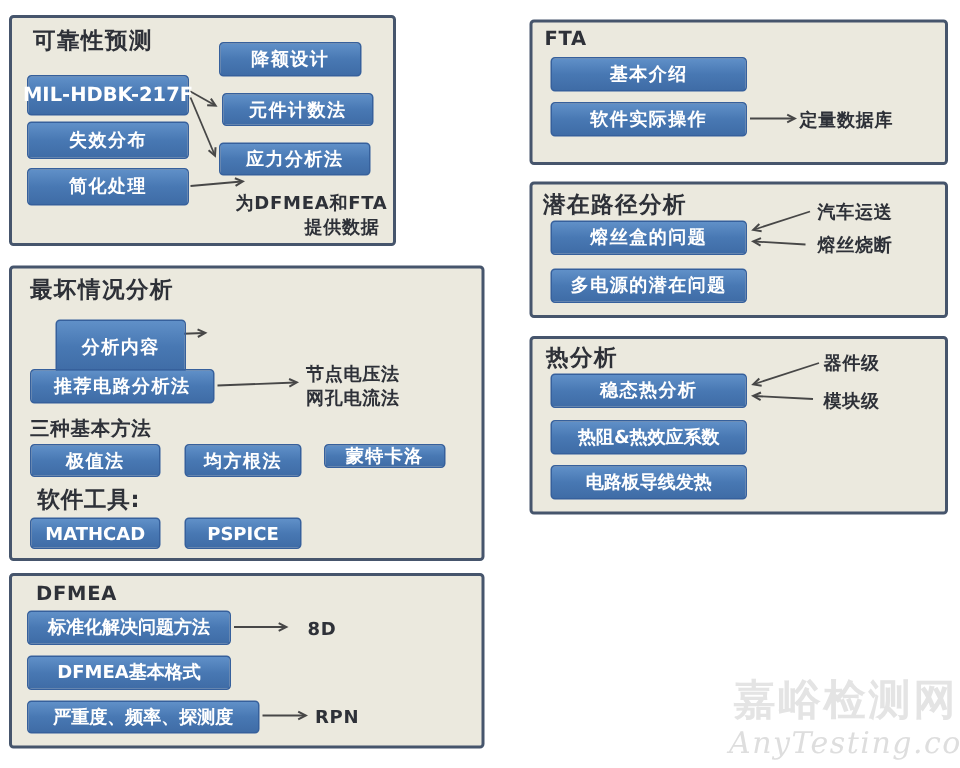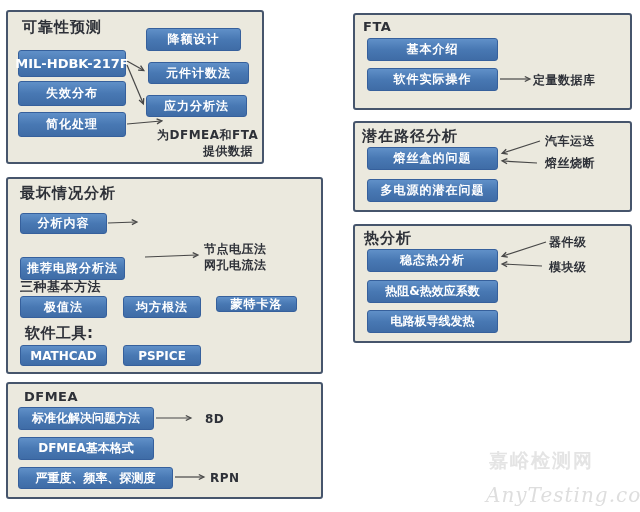--- a/index.html
+++ b/index.html
@@ -7,21 +7,21 @@
          font-family:"DejaVu Sans","Liberation Sans",sans-serif;overflow:hidden;}
   .panel{position:absolute;background:#ebe9de;border:2px solid #46556c;border-radius:3px;box-sizing:border-box;}
   .ptitle{position:absolute;font-weight:bold;color:#2e3138;letter-spacing:1px;white-space:nowrap;}
   .bluebox{position:absolute;background:linear-gradient(180deg,#6090c8 0%,#4878b3 50%,#3f6ca6 100%);
            border:1px solid #36609c;border-radius:3px;color:#ffffff;font-weight:bold;font-size:12px;
            display:flex;align-items:center;justify-content:center;box-sizing:border-box;
            text-align:center;letter-spacing:1px;white-space:nowrap;}
   .note{position:absolute;font-size:12px;font-weight:bold;color:#2e3138;letter-spacing:0.5px;
         line-height:16px;white-space:nowrap;}
   .arrows{position:absolute;left:0;top:0;pointer-events:none;}
-  .wm-cn{position:absolute;left:489px;top:448px;font-size:19px;font-weight:bold;color:#e4e4e4;letter-spacing:2px;}
+  .wm-cn{position:absolute;left:489px;top:448px;font-size:28px;font-weight:bold;color:#e4e4e4;letter-spacing:2px;}
   .wm-en{position:absolute;left:486px;top:483px;font-size:20px;font-style:italic;color:#dedede;
          font-family:"DejaVu Serif","Liberation Serif",serif;letter-spacing:1px;}
 </style>
 </head>
 <body>
 
 <div class="stage">
 
   <div class="panel" style="left:6px;top:10px;width:258px;height:154px"></div>
   <div class="panel" style="left:6px;top:177px;width:317px;height:197px"></div>
@@ -58,22 +58,22 @@
   <div class="bluebox" style="left:18px;top:112px;width:108px;height:25px">简化处理</div>
   <div class="bluebox" style="left:146px;top:28px;width:95px;height:23px">降额设计</div>
   <div class="bluebox" style="left:148px;top:62px;width:101px;height:22px">元件计数法</div>
   <div class="bluebox" style="left:146px;top:95px;width:101px;height:22px">应力分析法</div>
   <div class="note" style="left:157px;top:127px;width:96px;text-align:right">
     <div>为DFMEA和FTA</div>
     <div>提供数据</div>
   </div>
 
   <div class="ptitle" style="left:20px;top:184px;font-size:15px">最坏情况分析</div>
-  <div class="bluebox" style="left:20px;top:213px;width:87px;height:21px">分析内容</div>
-  <div class="bluebox" style="left:20px;top:257px;width:105px;height:23px">推荐电路分析法</div>
+  <div class="bluebox" style="left:37px;top:213px;width:87px;height:36px">分析内容</div>
+  <div class="bluebox" style="left:20px;top:246px;width:123px;height:23px">推荐电路分析法</div>
   <div class="note" style="left:204px;top:241px">
     <div>节点电压法</div>
     <div>网孔电流法</div>
   </div>
   <div class="note" style="left:20px;top:279px;font-size:13px">三种基本方法</div>
   <div class="bluebox" style="left:20px;top:296px;width:87px;height:22px">极值法</div>
   <div class="bluebox" style="left:123px;top:296px;width:78px;height:22px">均方根法</div>
   <div class="bluebox" style="left:216px;top:296px;width:81px;height:16px">蒙特卡洛</div>
   <div class="note" style="left:25px;top:325px;font-size:15px">软件工具:</div>
   <div class="bluebox" style="left:20px;top:345px;width:87px;height:21px;letter-spacing:0">MATHCAD</div>

